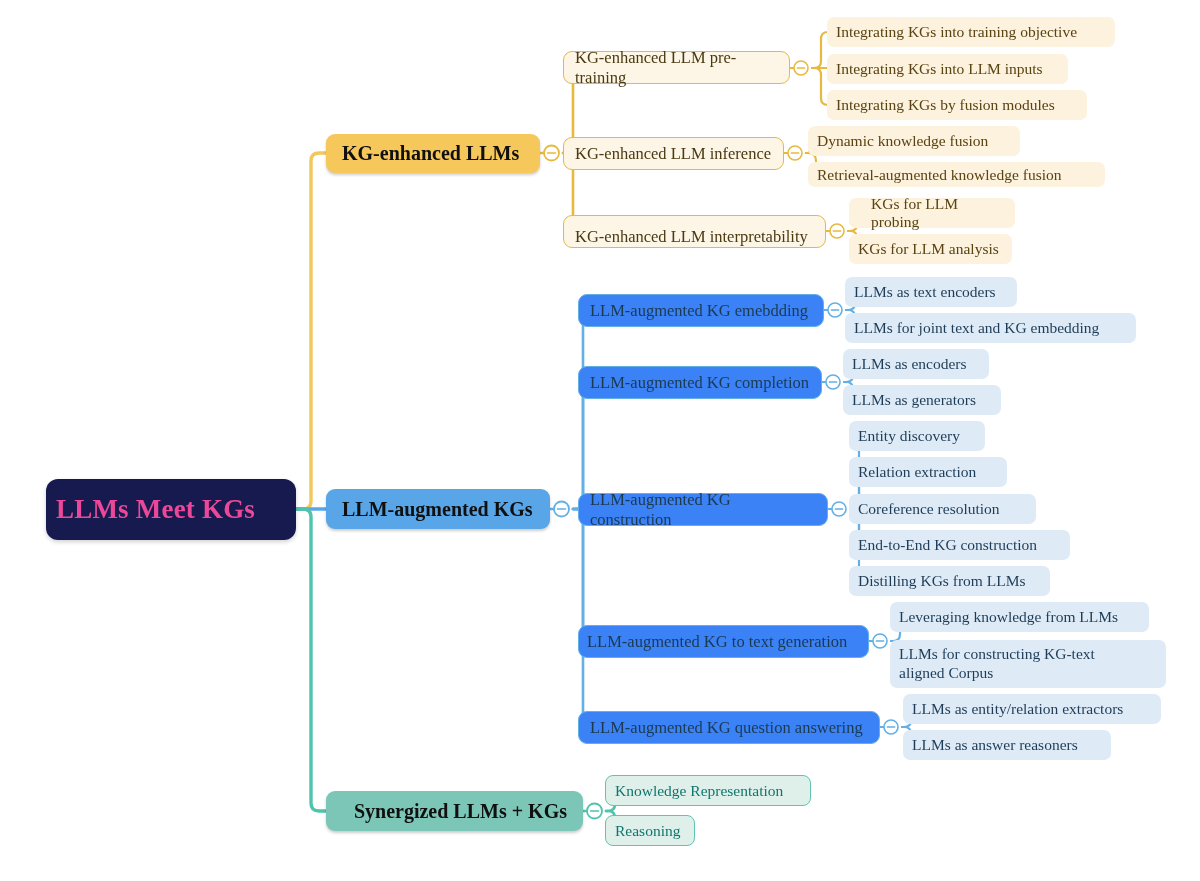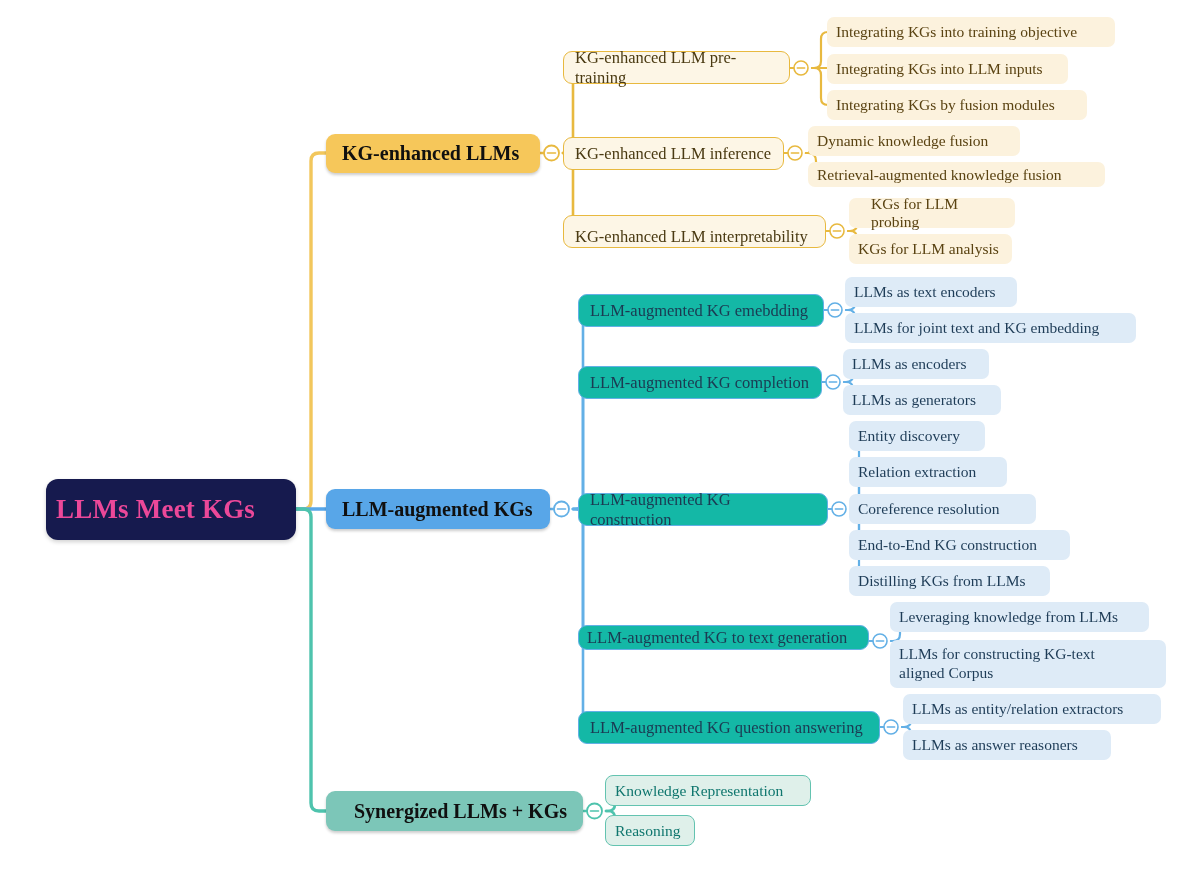--- a/index.html
+++ b/index.html
@@ -26,21 +26,21 @@
   .branch{border-radius:9px;font-size:20px;font-weight:700;padding:0 16px;
           box-shadow:0 2px 3px rgba(0,0,0,.20);color:#101010;}
   .branch.amber{background:#f6c75a;}
   .branch.blue {background:#58a6e8;}
   .branch.teal {background:#7cc6b8;}
 
   
   .lvl2{border-radius:9px;font-size:16.5px;padding:0 11px;border:1.6px solid;}
   .lvl2.amber{background:#fdf6e6;border-color:#e8b93f;color:#4a3a12;}
   .lvl2.blue {background:#dcecfa;border-color:#63b0e6;color:#173košě;}
-  .lvl2.blue {background:#14b8a6;border-color:#63b0e6;color:#1b3a52;}
+  .lvl2.blue {background:#3b82f6;border-color:#63b0e6;color:#1b3a52;}
 
   
   .leaf{border-radius:7px;font-size:15.5px;padding:3px 9px;}
   .leaf.amber{background:#fcf2dd;color:#5a4312;}
   .leaf.blue {background:#deebf7;color:#1e3c57;}
   .leaf.teal {background:#dff0ea;color:#0f766e;border:1.5px solid #63c3b0;border-radius:8px;}
 
   .multiline{align-items:center;line-height:1.22;}
 </style>
 </head>
@@ -225,21 +225,21 @@
   <div class="node leaf blue" style="left:849px;top:494px;width:187px;height:30px;">
     <span class="txt">Coreference resolution</span>
   </div>
   <div class="node leaf blue" style="left:849px;top:530px;width:221px;height:30px;">
     <span class="txt">End-to-End KG construction</span>
   </div>
   <div class="node leaf blue" style="left:849px;top:566px;width:201px;height:30px;">
     <span class="txt">Distilling KGs from LLMs</span>
   </div>
 
-  <div class="node lvl2 blue" style="left:578px;top:625px;width:291px;height:25px;padding-left:8px;">
+  <div class="node lvl2 blue" style="left:578px;top:625px;width:291px;height:33px;padding-left:8px;">
     <span class="txt">LLM-augmented KG to text generation</span>
   </div>
   <div class="node leaf blue" style="left:890px;top:602px;width:259px;height:30px;">
     <span class="txt">Leveraging knowledge from LLMs</span>
   </div>
   <div class="node leaf blue multiline" style="left:890px;top:640px;width:276px;height:48px;">
     <span class="txt">LLMs for constructing KG-text
 aligned Corpus</span>
   </div>
 

